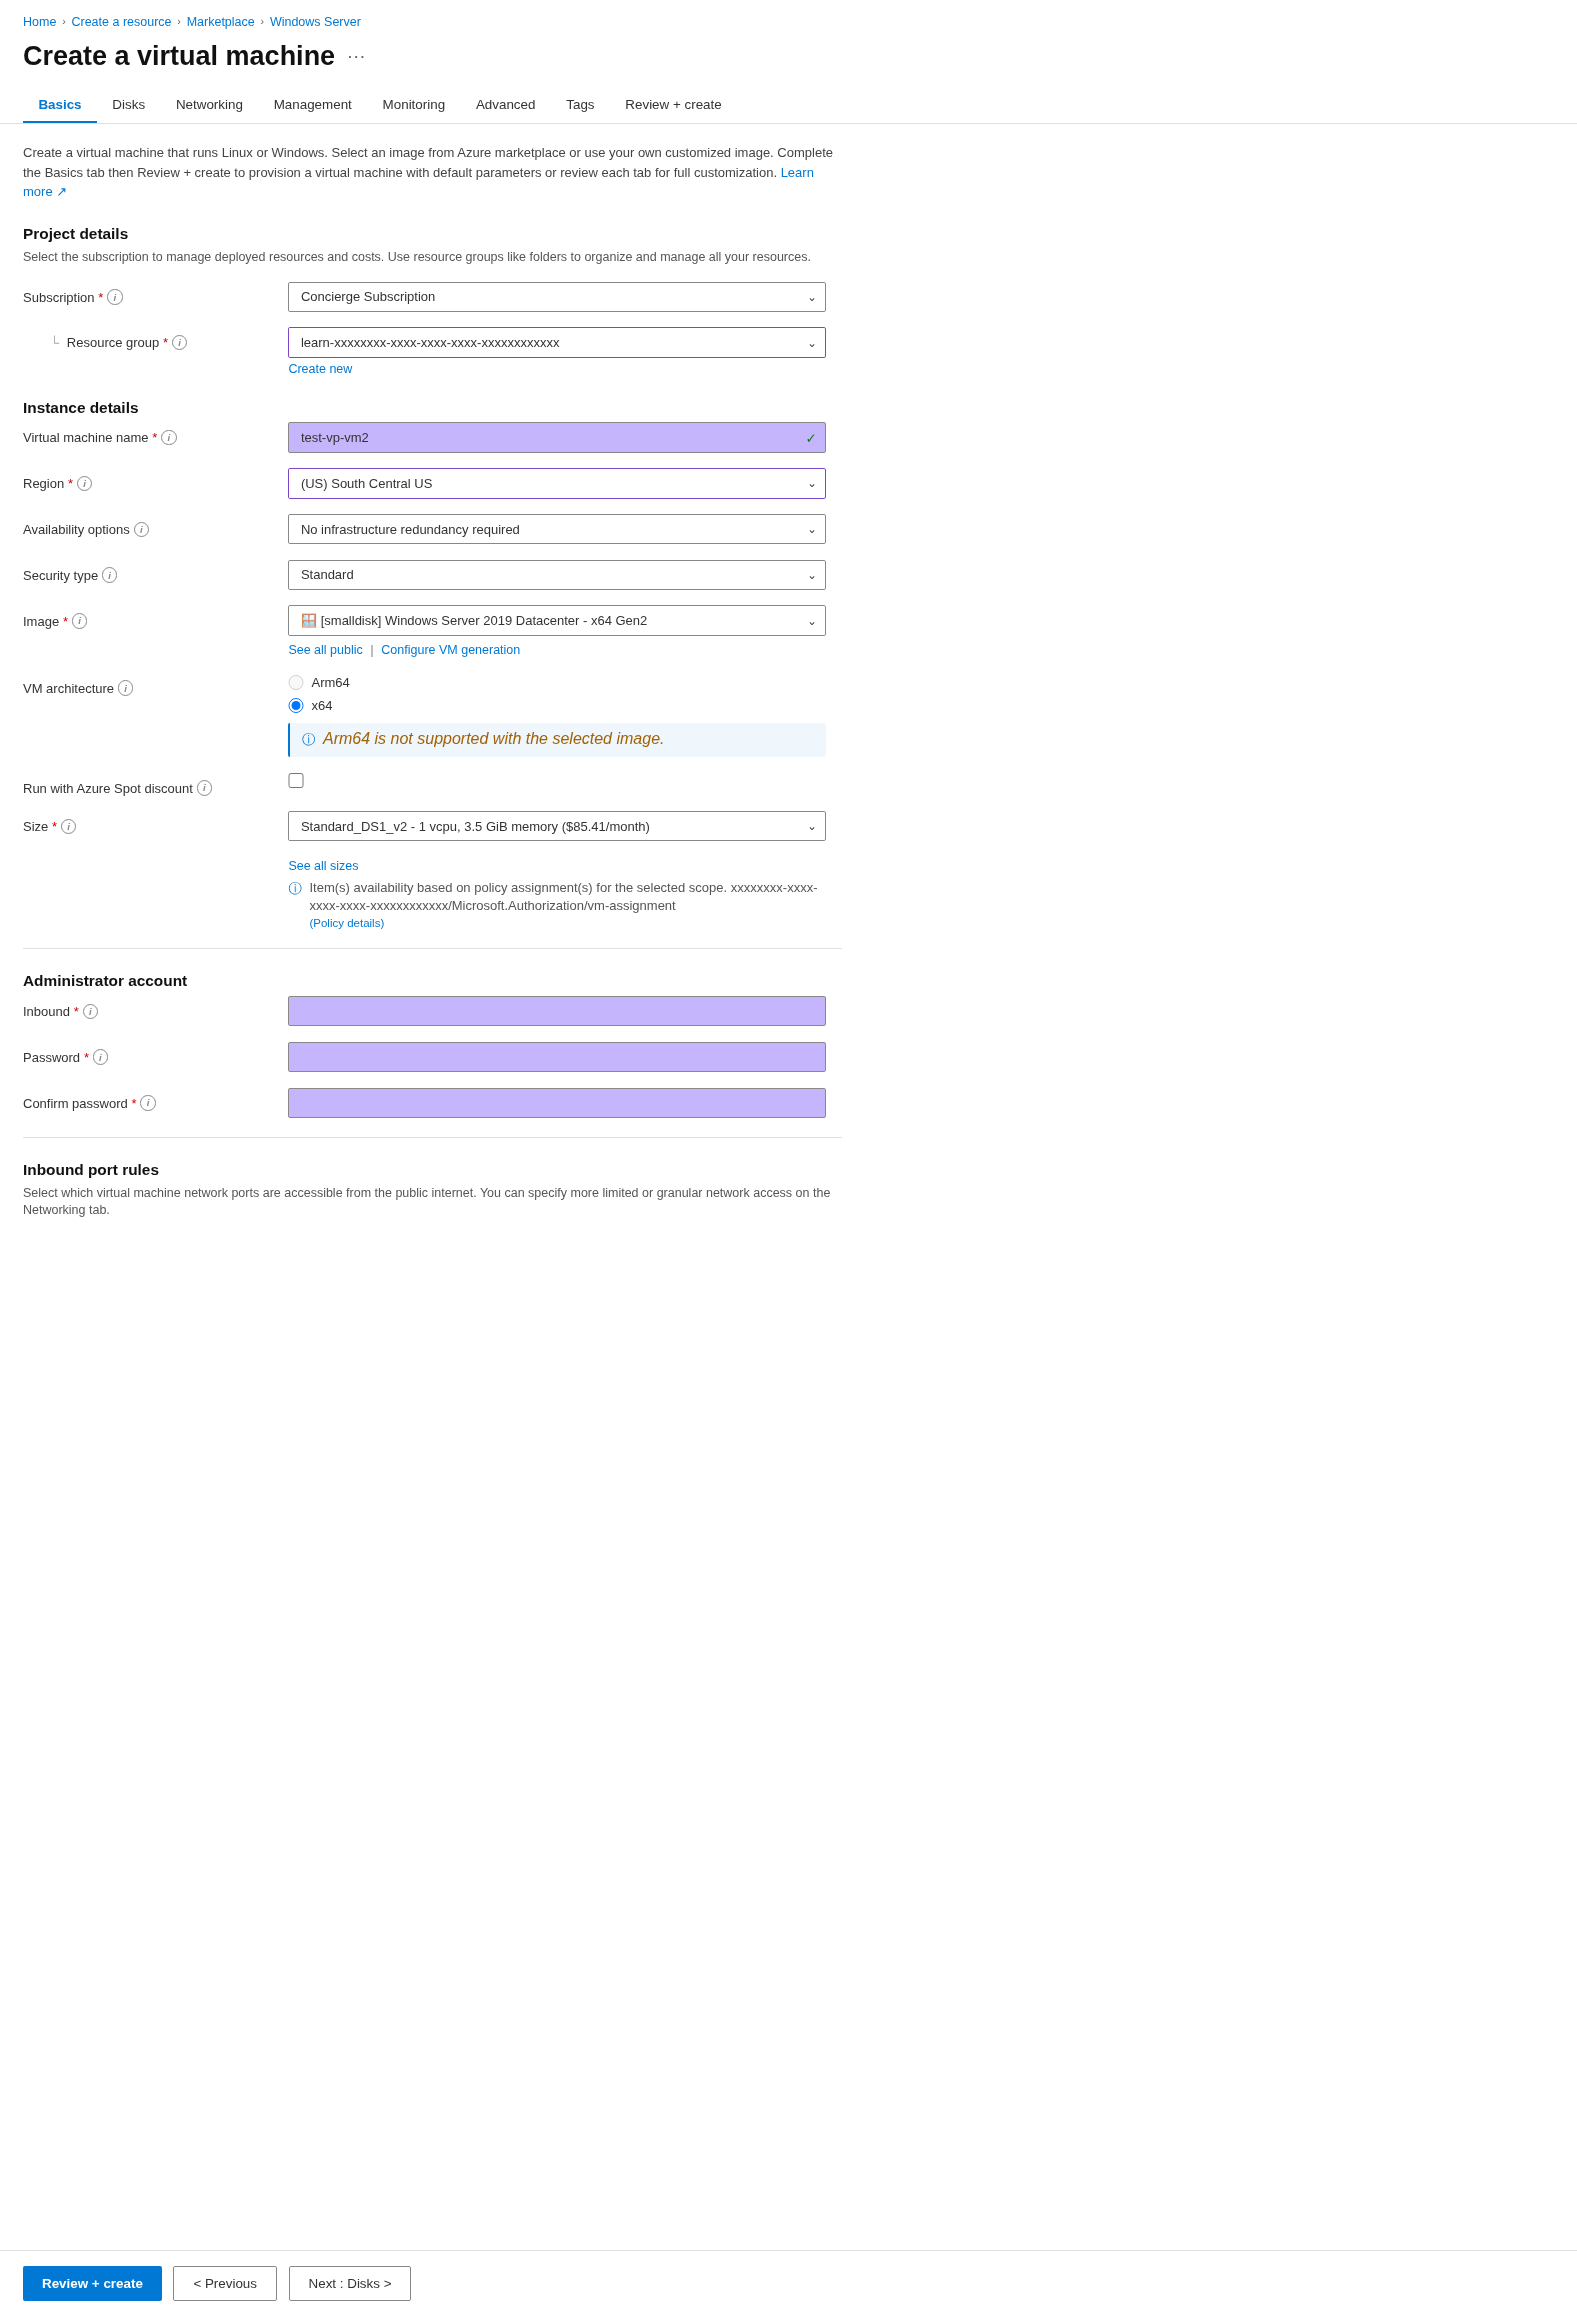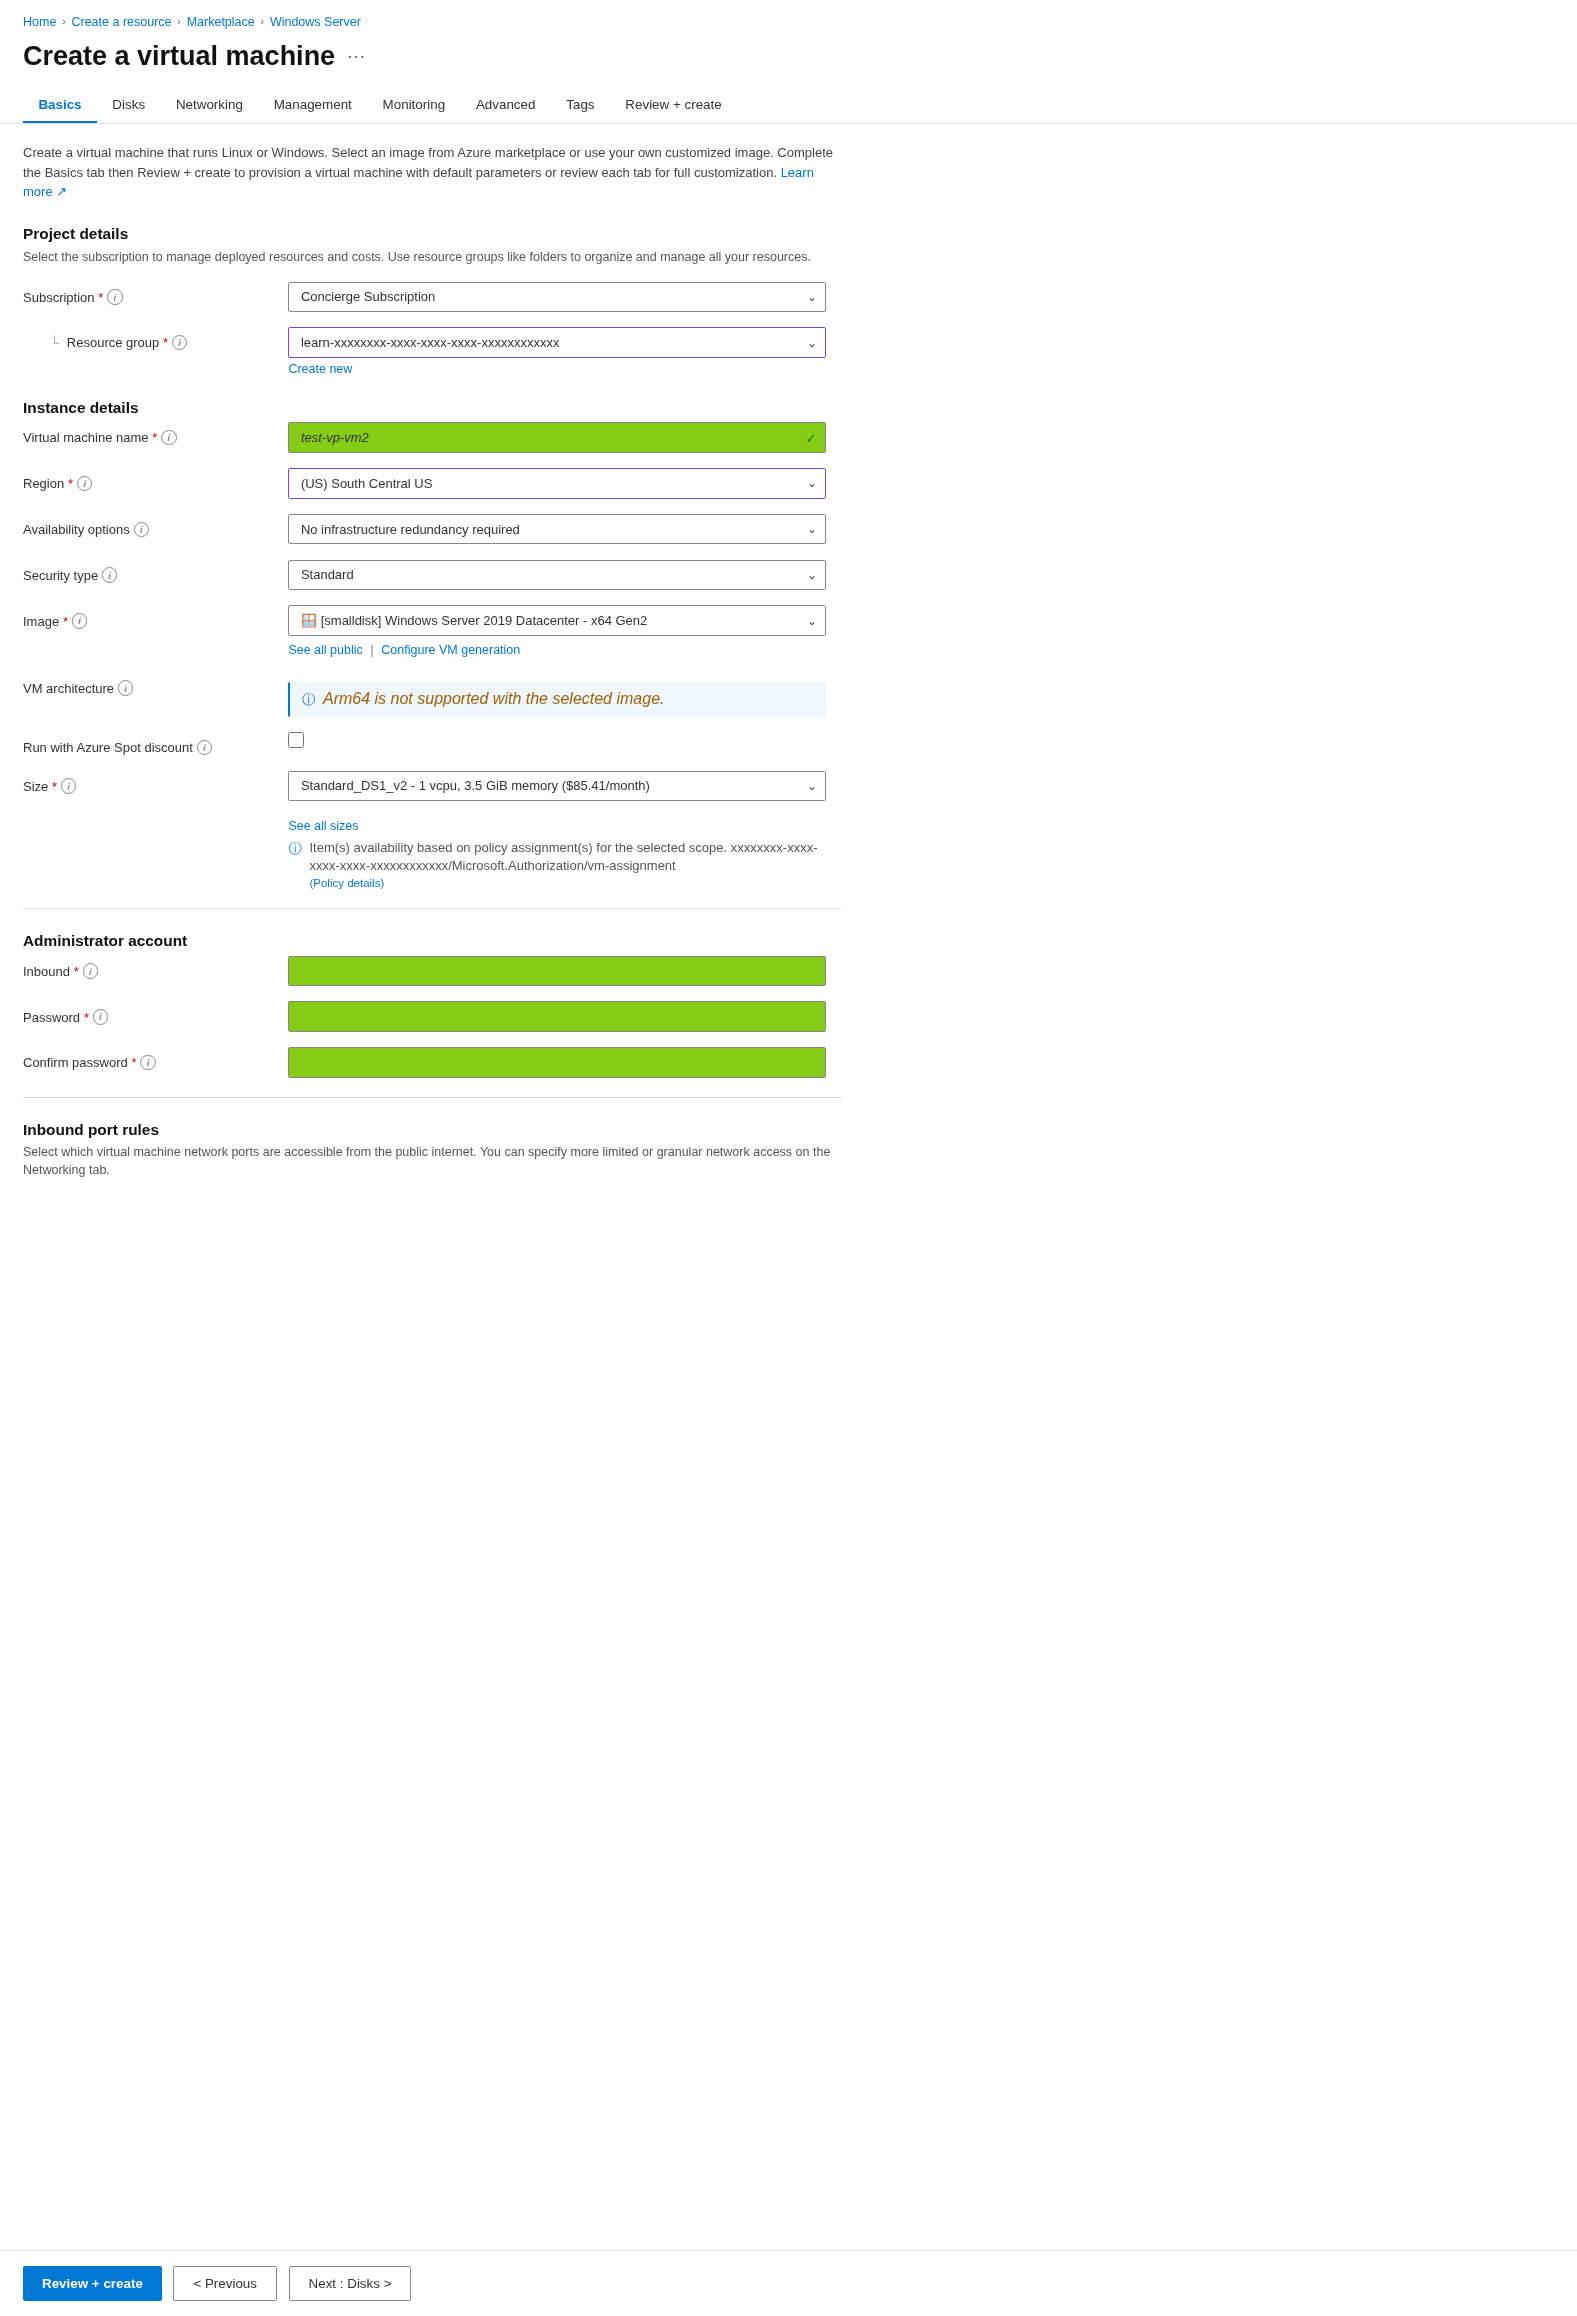--- a/index.html
+++ b/index.html
@@ -150,22 +150,21 @@
       border: 1.9px solid #7a47c7 !important;
     }
     .text-input {
       width: 100%;
       max-width: 538px;
       padding: 6.7px 35px 6.7px 11.5px;
       border: 1px solid #888;
       border-radius: 1.9px;
       font-size: 13px;
       color: #333;
-      background: #84cc16;
-      font-style: italic;
+      background: #c4b5fd;
     }
     .input-with-check {
       position: relative;
       display: inline-block;
       width: 100%;
       max-width: 538px;
     }
     .input-with-check input {
       width: 100%;
       padding: 6.7px 35px 6.7px 11.5px;
@@ -466,20 +465,30 @@
       </div>
     </div>
   </div>
 
   <div class="form-row">
     <div class="form-label">
       <span>VM architecture</span>
       <span class="info-icon">i</span>
     </div>
     <div class="form-control-wrap">
+      <div class="radio-group">
+        <label class="radio-item">
+          <input type="radio" name="vm-arch" disabled="" style="">
+          <span>Arm64</span>
+        </label>
+        <label class="radio-item">
+          <input type="radio" name="vm-arch" checked="" style="">
+          <span>x64</span>
+        </label>
+      </div>
       <div class="info-box" style="margin-top:9.6px;">
         <span class="info-box-icon">ⓘ</span>
         <span class="info-box-text">Arm64 is not supported with the selected image.</span>
       </div>
     </div>
   </div>
 
   <div class="form-row">
     <div class="form-label">
       <span>Run with Azure Spot discount</span>

